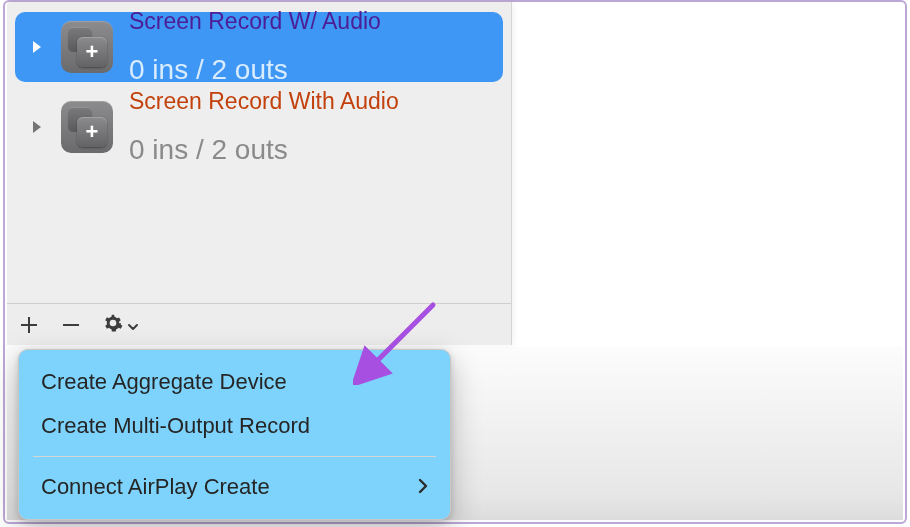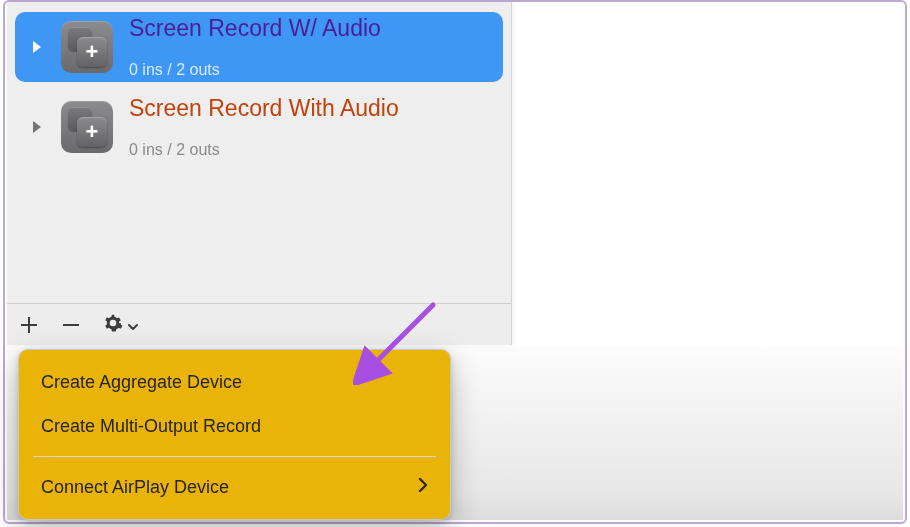--- a/index.html
+++ b/index.html
@@ -67,21 +67,21 @@
     border-radius: 6px;
     background: linear-gradient(#8b8a8c,#636264);
     box-shadow: inset 0 1px 0 rgba(255,255,255,0.22), 0 1px 2px rgba(0,0,0,0.35);
     display: flex; align-items: center; justify-content: center;
   }
   .device-icon .plus {
     color: #fff; font-size: 22px; font-weight: 700; line-height: 1;
   }
   .device-text { display: flex; flex-direction: column; justify-content: center; }
   .device-name { font-size: 23px; font-weight: 400; }
-  .device-sub  { font-size: 16px; font-weight: 400; margin-top: 19px; }
+  .device-sub  { font-size: 28px; font-weight: 400; margin-top: 19px; }
   .device-row.selected .device-name { color: #4c1d95; text-align: center; }
   .device-row.selected .device-sub  { color: #d9ecff; }
   .device-row:not(.selected) .device-name { color: #c2410c; }
   .device-row:not(.selected) .device-sub  { color: #8a8a8a; }
 
   .toolbar {
     position: absolute;
     left: 0; right: 0; bottom: 0;
     height: 42px;
     border-top: 1px solid #cfcfcf;
@@ -98,26 +98,26 @@
   .bottom-gradient {
     position: absolute;
     left: 2px; right: 2px; top: 345px; bottom: 2px;
     background: linear-gradient(#fcfcfc, #e7e7e7 85%, #dcdcdc);
   }
 
   .popup {
     position: absolute;
     left: 13px; top: 347px;
     width: 433px;
-    background: #eab308;
+    background: #7dd3fc;
     border: 1px solid #c8c7c7;
     border-radius: 10px;
     box-shadow: 0 10px 30px rgba(0,0,0,0.25), 0 2px 6px rgba(0,0,0,0.15);
     padding: 10px 0;
-    font-size: 18px;
+    font-size: 22px;
     color: #252525;
   }
   .popup .menu-item {
     display: flex; align-items: center; justify-content: space-between;
     height: 44px;
     padding: 0 22px;
   }
   .popup .sep {
     height: 1px; background: #d6d5d5;
     margin: 8px 14px;
@@ -208,21 +208,21 @@
 
   <div class="popup">
     <div class="menu-item">
       <span>Create Aggregate Device</span>
     </div>
     <div class="menu-item">
       <span>Create Multi-Output Record</span>
     </div>
     <div class="sep"></div>
     <div class="menu-item">
-      <span>Connect AirPlay Device</span>
+      <span>Connect AirPlay Create</span>
       <span>
         <svg width="10" height="16" viewBox="0 0 10 16">
             <path d="M2 2l6 6-6 6" stroke="#2a2a2a" stroke-width="2.4" fill="none" stroke-linecap="round" stroke-linejoin="round"></path>
           </svg>
       </span>
     </div>
   </div>
 
   <svg class="arrow" viewBox="0 0 86 86">
     <defs>

